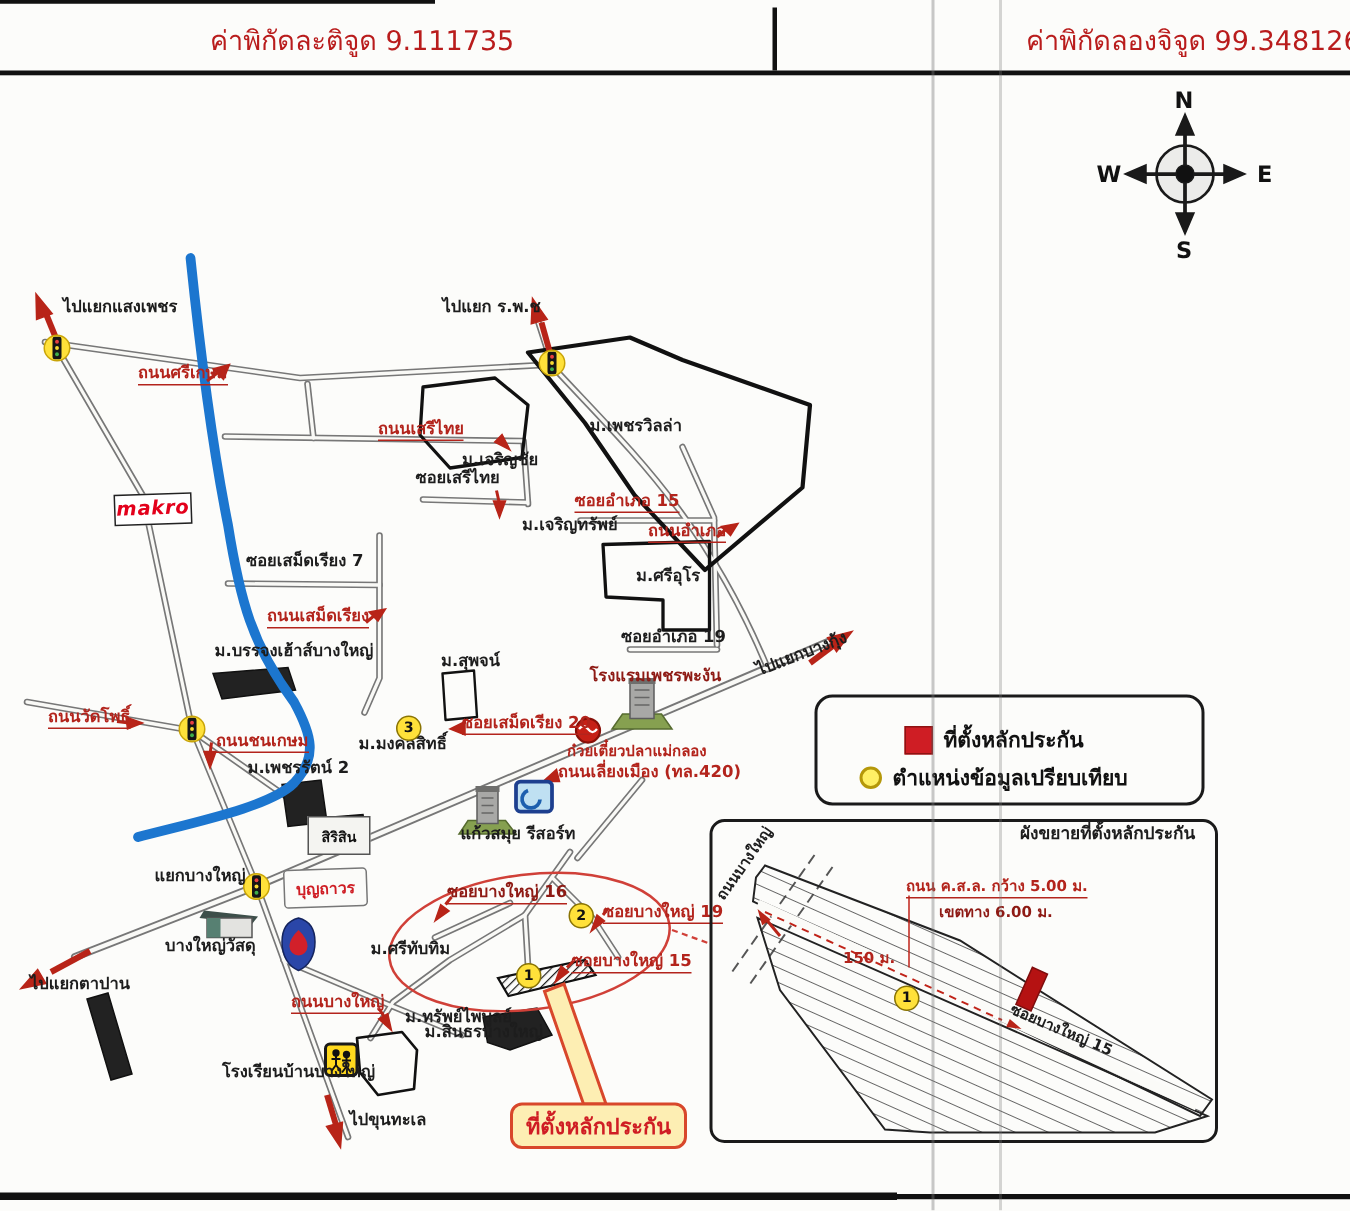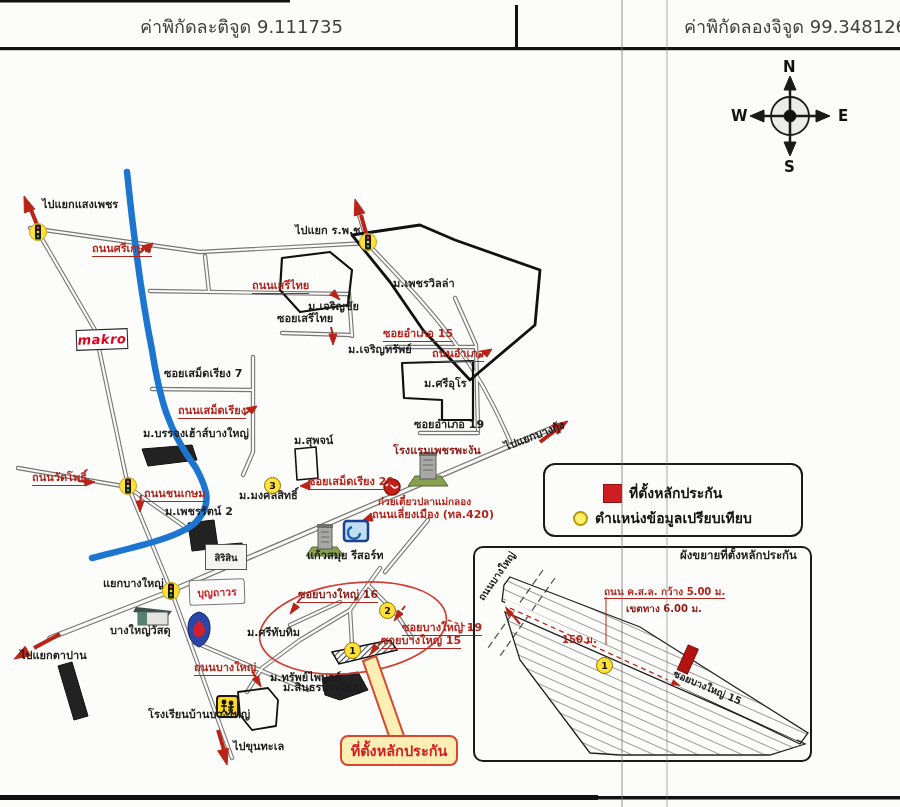--- a/index.html
+++ b/index.html
@@ -5,21 +5,21 @@
   html,body{margin:0;padding:0;}
   body{width:900px;height:807px;position:relative;background:#fcfcfa;overflow:hidden;
        font-family:"DejaVu Sans","Liberation Sans",sans-serif;}
   #stage{position:absolute;inset:0;}
   svg.layer{position:absolute;left:0;top:0;z-index:1;}
   .lbl{position:absolute;z-index:3;white-space:nowrap;font-size:11px;font-weight:700;color:#1d1d1d;line-height:1.1;}
   .sm{font-size:10px;}
   .red{color:#b3241c;}
   .dred{color:#8e1a14;}
   .ru{border-bottom:1.6px solid #b3241c;padding-bottom:1px;}
-  .hdr{position:absolute;z-index:3;font-size:18px;font-weight:400;color:#404040;white-space:nowrap;}
+  .hdr{position:absolute;z-index:3;font-size:18px;font-weight:400;color:#b91c1c;white-space:nowrap;}
   .compass-letter{position:absolute;z-index:3;font-size:15px;font-weight:700;color:#111;}
   .num{position:absolute;z-index:4;width:15px;height:15px;border-radius:50%;background:#ffe13a;
        border:1.5px solid #8a7403;color:#111;font-size:9.5px;font-weight:700;
        display:flex;align-items:center;justify-content:center;}
   .box{position:absolute;z-index:3;box-sizing:border-box;}
   #makro-sign{left:76px;top:329px;width:52px;height:21px;background:#fff;border:1.6px solid #222;
        transform:rotate(-2deg);display:flex;align-items:center;justify-content:center;
        color:#e3001b;font-weight:700;font-style:italic;font-size:13px;letter-spacing:.5px;}
   #boonthavorn-sign{left:189px;top:579px;width:56px;height:26px;background:#fbfbf9;border:1.5px solid #777;
        border-radius:3px;transform:rotate(-2deg);display:flex;align-items:center;justify-content:center;
@@ -265,21 +265,21 @@
 <div class="hdr" style="left:140px;top:12px;">ค่าพิกัดละติจูด 9.111735</div>
 <div class="hdr" style="left:684px;top:12px;">ค่าพิกัดลองจิจูด 99.348126</div>
 
 <div class="compass-letter" style="left:783px;top:58px;">N</div>
 <div class="compass-letter" style="left:784px;top:158px;">S</div>
 <div class="compass-letter" style="left:731px;top:107px;">W</div>
 <div class="compass-letter" style="left:838px;top:107px;">E</div>
 
 <div class="lbl" style="left:42px;top:199px;">ไปแยกแสงเพชร</div>
 <div class="lbl red ru" style="left:92px;top:243px;">ถนนศรีเกษม</div>
-<div class="lbl" style="left:295px;top:199px;margin-top:26px;">ไปแยก ร.พ.ช</div>
+<div class="lbl" style="left:295px;top:199px;">ไปแยก ร.พ.ช</div>
 <div class="lbl" style="left:308px;top:264px;margin-top:37px;">ม.เจริญชัย</div>
 <div class="lbl red ru" style="left:252px;top:280px;">ถนนเสรีไทย</div>
 <div class="lbl" style="left:393px;top:278px;">ม.เพชรวิลล่า</div>
 <div class="lbl" style="left:277px;top:313px;">ซอยเสรีไทย</div>
 <div class="lbl red ru" style="left:383px;top:328px;">ซอยอำเภอ 15</div>
 <div class="lbl" style="left:348px;top:344px;">ม.เจริญทรัพย์</div>
 <div class="lbl red ru" style="left:432px;top:348px;">ถนนอำเภอ</div>
 <div class="lbl" style="left:424px;top:378px;">ม.ศรีอุโร</div>
 <div class="lbl" style="left:164px;top:368px;">ซอยเสม็ดเรียง 7</div>
 <div class="lbl red ru" style="left:178px;top:405px;">ถนนเสม็ดเรียง</div>
@@ -295,21 +295,21 @@
 <div class="lbl red ru" style="left:308px;top:476px;">ซอยเสม็ดเรียง 20</div>
 <div class="lbl red sm" style="left:378px;top:496px;">ก๋วยเตี๋ยวปลาแม่กลอง</div>
 <div class="lbl red" style="left:372px;top:509px;">ถนนเลี่ยงเมือง (ทล.420)</div>
 <div class="lbl" style="left:307px;top:550px;">แก้วสมุย รีสอร์ท</div>
 <div class="lbl" style="left:103px;top:578px;">แยกบางใหญ่</div>
 <div class="lbl" style="left:110px;top:625px;">บางใหญ่วัสดุ</div>
 <div class="lbl" style="left:247px;top:627px;">ม.ศรีทับทิม</div>
 <div class="lbl" style="left:20px;top:650px;">ไปแยกตาปาน</div>
 <div class="lbl red ru" style="left:194px;top:662px;">ถนนบางใหญ่</div>
 <div class="lbl dred ru" style="left:298px;top:589px;">ซอยบางใหญ่ 16</div>
-<div class="lbl red ru" style="left:402px;top:602px;margin-top:20px;">ซอยบางใหญ่ 19</div>
+<div class="lbl red ru" style="left:402px;top:602px;">ซอยบางใหญ่ 19</div>
 <div class="lbl red ru" style="left:381px;top:635px;">ซอยบางใหญ่ 15</div>
 <div class="lbl" style="left:283px;top:682px;">ม.สินธรบางใหญ่</div>
 <div class="lbl" style="left:270px;top:672px;">ม.ทรัพย์ไพบูลย์</div>
 <div class="lbl" style="left:148px;top:709px;">โรงเรียนบ้านบางใหญ่</div>
 <div class="lbl" style="left:233px;top:741px;">ไปขุนทะเล</div>
 
 <div class="box" id="makro-sign">
       <span>makro</span>
     </div>
 <div class="box" id="boonthavorn-sign">

